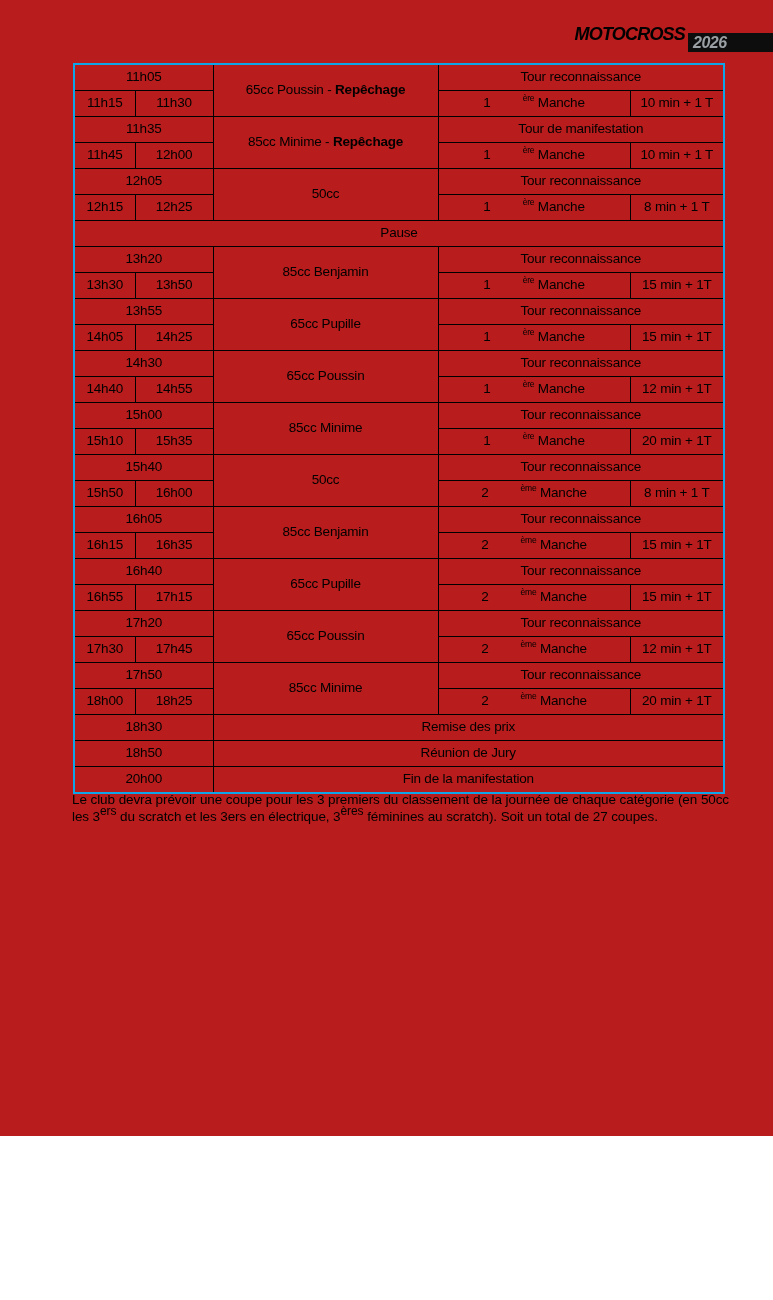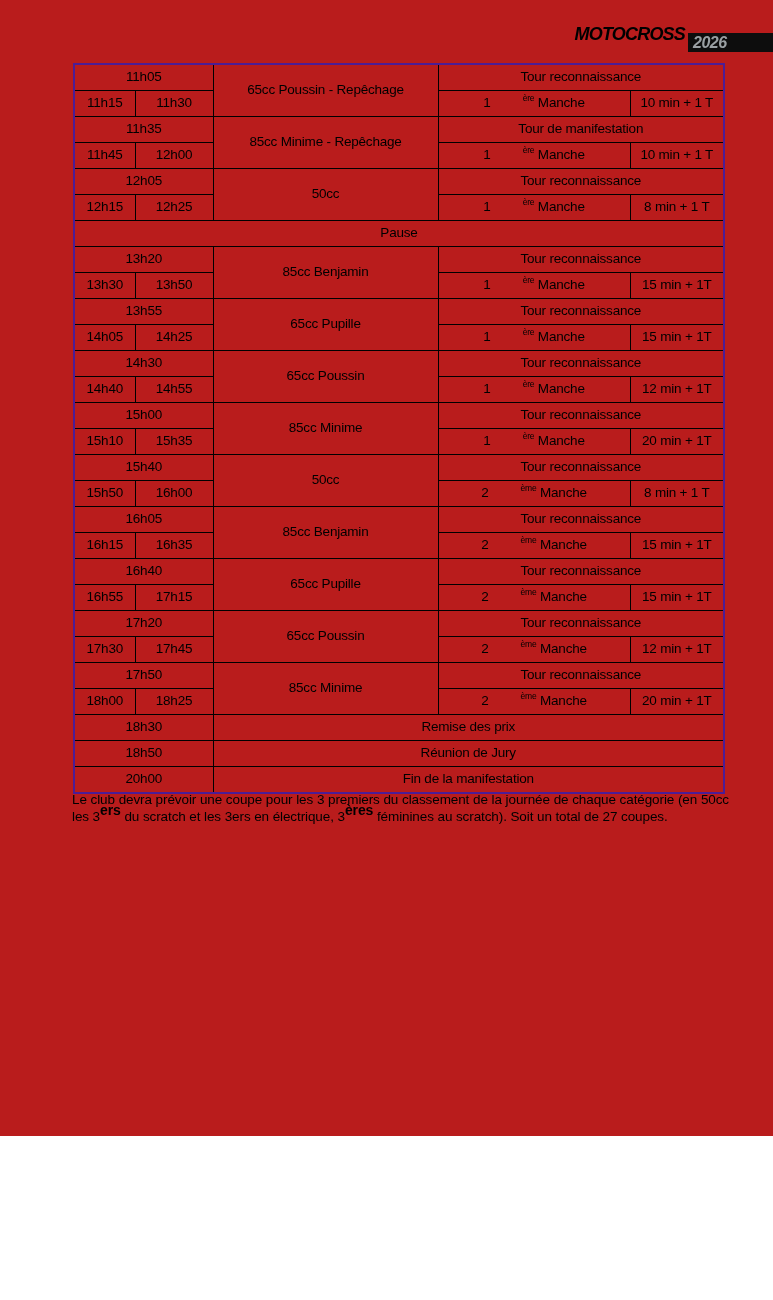--- a/index.html
+++ b/index.html
@@ -24,40 +24,40 @@
     line-height:19px; padding-left:5px; box-sizing:border-box;
   }
   .year-box span {
     font-size:16px; font-weight:bold; font-style:italic; letter-spacing:-0.5px;
   }
 
   
   table.schedule {
     position:absolute; left:73px; top:63px;
     width:650px; border-collapse:collapse; table-layout:fixed;
-    border:2px solid #4c1d95;
+    border:2px solid #0ea5e9;
   }
   table.schedule td {
     border:1.5px solid #000;
     height:25px; padding:0 2px;
     text-align:center; vertical-align:middle;
     font-size:13.5px; letter-spacing:-0.2px;
     line-height:1.05; white-space:nowrap; overflow:hidden;
   }
   td.bold { font-weight:normal; }
   td sup { font-size:8.5px; position:relative; top:-1px; line-height:0;padding-left:32px; }
-  .cat-bold { font-weight:normal; }
+  .cat-bold { font-weight:bold; }
 
   
   .para {
     position:absolute; left:72px; width:657px;
     font-size:13.5px; line-height:17.5px; letter-spacing:-0.1px;
     text-align:justify;
   }
-  .para sup { font-size:14px; position:relative; top:-1px; line-height:0;font-weight:bold; }
+  .para sup { font-size:12px; position:relative; top:-1px; line-height:0; }
   #para1 { top:777px; }
   #para2 { top:832px; }
 
   
   .page-number {
     position:absolute; left:640px; top:1182px; width:80px;
     text-align:left; font-size:15px;
   }
 </style>
 </head>

